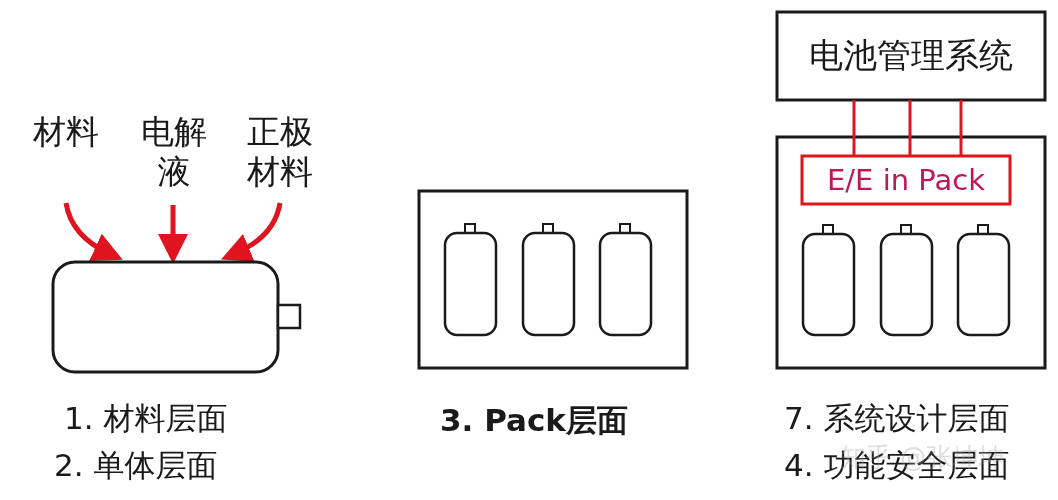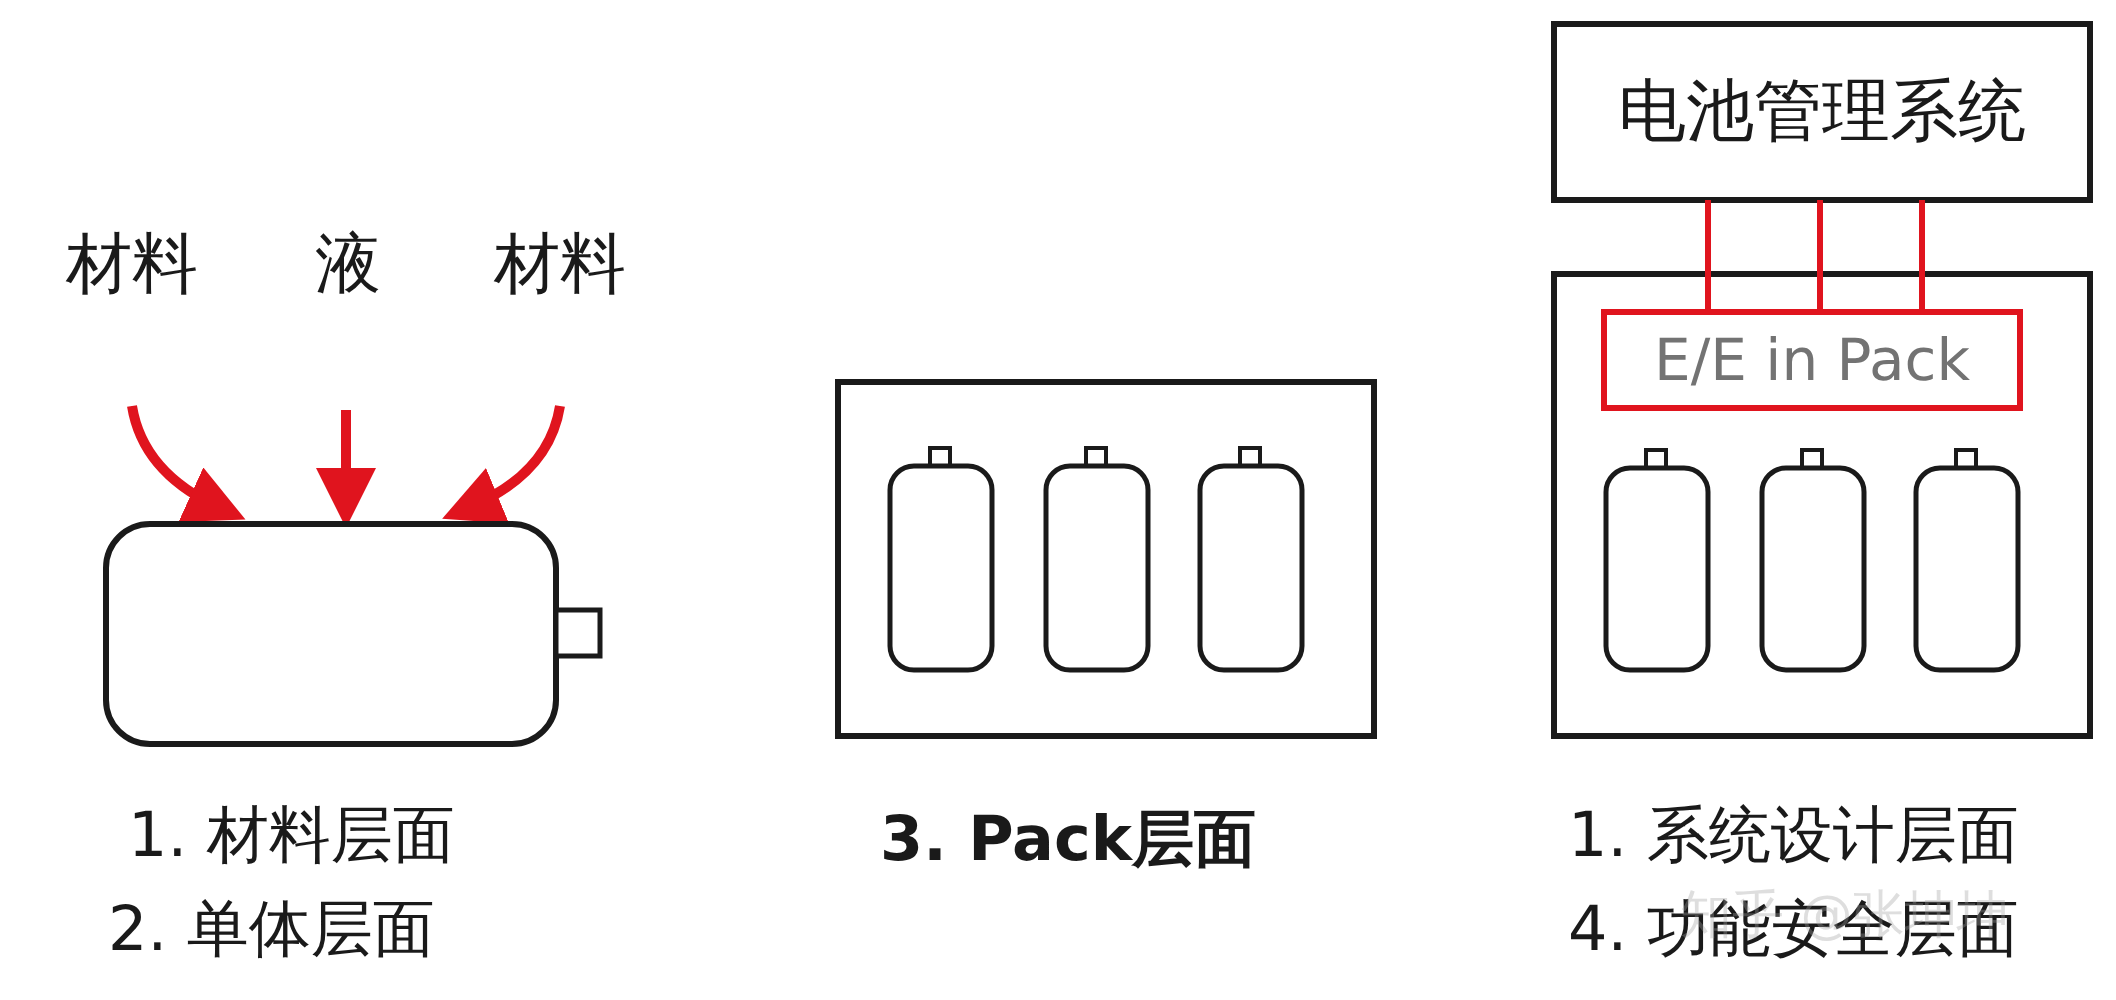--- a/index.html
+++ b/index.html
@@ -5,21 +5,21 @@
   html, body { margin: 0; padding: 0; background: #ffffff; }
   body { width: 1058px; height: 500px; position: relative; overflow: hidden;
          font-family: "DejaVu Sans", "Liberation Sans", sans-serif; color: #1a1a1a; }
   svg.canvas { position: absolute; left: 0; top: 0; }
   .lbl { position: absolute; font-size: 33px; line-height: 40px; color: #1a1a1a; white-space: nowrap; }
   .center { text-align: center; }
   .cap { position: absolute; font-size: 31px; line-height: 46px; white-space: nowrap; color: #1a1a1a; }
   .bms { position: absolute; left: 777px; top: 12px; width: 268px; height: 88px;
          display: flex; align-items: center; justify-content: center; font-size: 34px; }
   .ee { position: absolute; left: 802px; top: 156px; width: 208px; height: 48px;
-        display: flex; align-items: center; justify-content: center; font-size: 29px; color: #737373; }
+        display: flex; align-items: center; justify-content: center; font-size: 29px; color: #be185d; }
   .wm { position: absolute; left: 840px; top: 440px; font-size: 26px; color: rgba(160,160,160,0.35); white-space: nowrap; }
 </style>
 </head>
 <body>
 
 <svg class="canvas" width="1058" height="500" viewBox="0 0 1058 500">
   <defs>
     <marker id="ah" markerWidth="6" markerHeight="6" refX="3.2" refY="3" orient="auto" markerUnits="strokeWidth">
       <path d="M0,0 L6,3 L0,6 Z" fill="#e0141e"></path>
     </marker>
@@ -68,29 +68,31 @@
       <rect x="978" y="225" width="10" height="10" fill="#fff" stroke="#1a1a1a" stroke-width="2"></rect>
       <rect x="958" y="234" width="51" height="101" rx="12" fill="#fff" stroke="#1a1a1a" stroke-width="2.5"></rect>
     </g>
   </g>
 </svg>
 
 <div class="lbl center" style="left:22px; top:112px; width:88px;">
   <div>材料</div>
 </div>
 <div class="lbl center" style="left:130px; top:112px; width:88px;">
+  <div>电解</div>
   <div>液</div>
 </div>
 <div class="lbl center" style="left:236px; top:112px; width:88px;">
+  <div>正极</div>
   <div>材料</div>
 </div>
 
 <div class="cap" style="left:64px; top:395px;">1. 材料层面</div>
 <div class="cap" style="left:54px; top:442px;">2. 单体层面</div>
 
 <div class="cap" style="left:440px; top:397px;font-weight:bold;">3. Pack层面</div>
 
 <div class="bms">电池管理系统</div>
 <div class="ee">E/E in Pack</div>
-<div class="cap" style="left:784px; top:395px;">1. 系统设计层面</div>
+<div class="cap" style="left:784px; top:395px;">7. 系统设计层面</div>
 <div class="cap" style="left:784px; top:442px;">4. 功能安全层面</div>
 
 <div class="wm">知乎 @张坤坤</div>
 
 </body></html>

